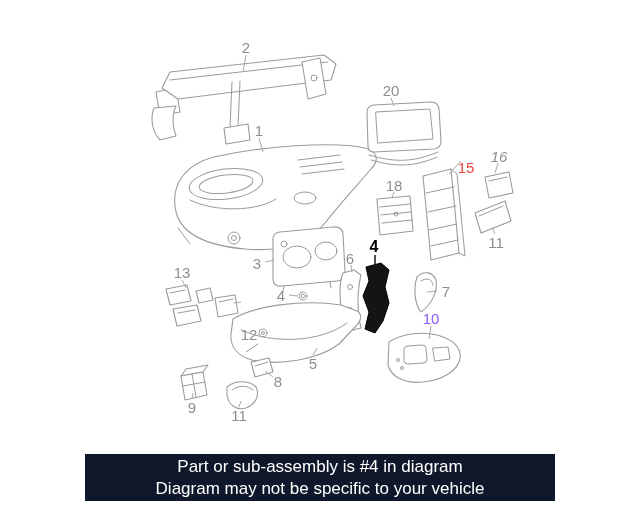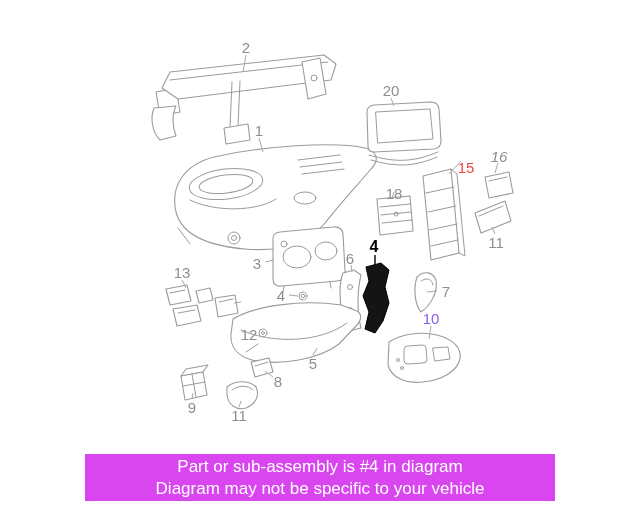--- a/index.html
+++ b/index.html
@@ -207,22 +207,22 @@
       <div class="part-label" style="left: 278px; top: 381px; color: rgb(142, 142, 142);">8</div>
       <div class="part-label" style="left: 192px; top: 407px; color: rgb(142, 142, 142);">9</div>
       <div class="part-label" style="left: 431px; top: 318px; color: #8b5cf6;">10</div>
       <div class="part-label" style="left: 239px; top: 415px; color: rgb(142, 142, 142);">11</div>
       <div class="part-label" style="left: 249px; top: 302px; color: rgb(142, 142, 142); margin-top: 32px;">12</div>
       <div class="part-label" style="left: 182px; top: 272px; color: rgb(142, 142, 142);">13</div>
       <div class="part-label" style="left: 281px; top: 295px; color: rgb(142, 142, 142);">4</div>
       <div class="part-label" style="left: 466px; top: 167px; color: #ef4444;">15</div>
       <div class="part-label" style="left: 499px; top: 156px; color: rgb(142, 142, 142); font-style: italic;">16</div>
       <div class="part-label" style="left: 496px; top: 242px; color: rgb(142, 142, 142);">11</div>
-      <div class="part-label" style="left: 394px; top: 185px; color: rgb(142, 142, 142); margin-top: 8px;">18</div>
+      <div class="part-label" style="left: 394px; top: 185px; color: rgb(142, 142, 142);">18</div>
       <div class="part-label" style="left: 391px; top: 90px; color: rgb(142, 142, 142);">20</div>
     </div>
 
-  <div class="banner" style="background: #d946ef; color: rgb(255, 255, 255);">
+  <div class="banner" style="background: #0f172a; color: rgb(255, 255, 255);">
     <div>Part or sub-assembly is #4 in diagram</div>
     <div>Diagram may not be specific to your vehicle</div>
   </div>
 
 </div>
 
 </body></html>

